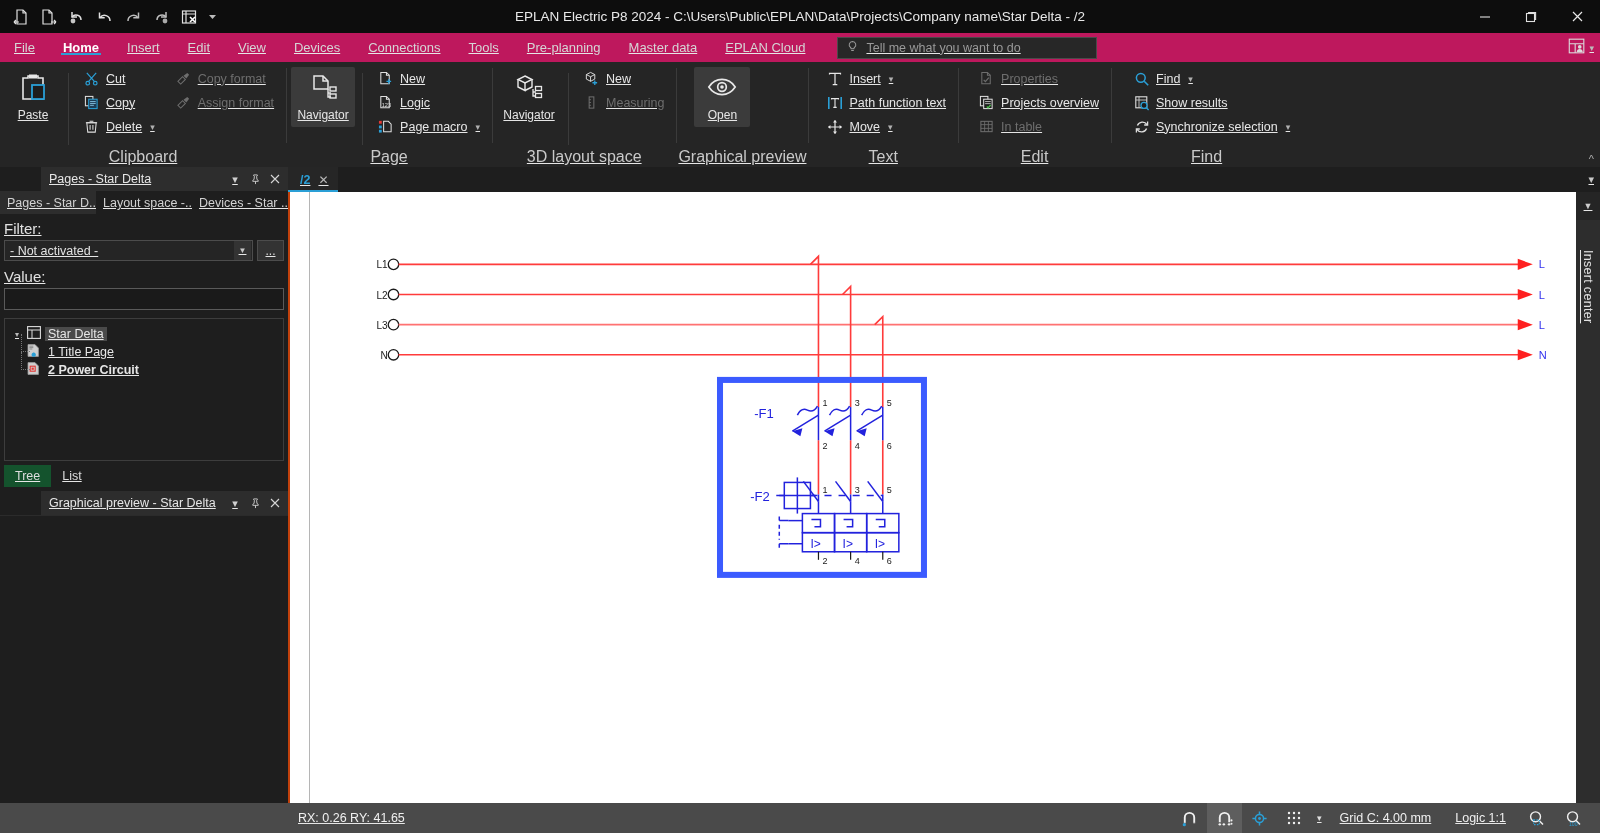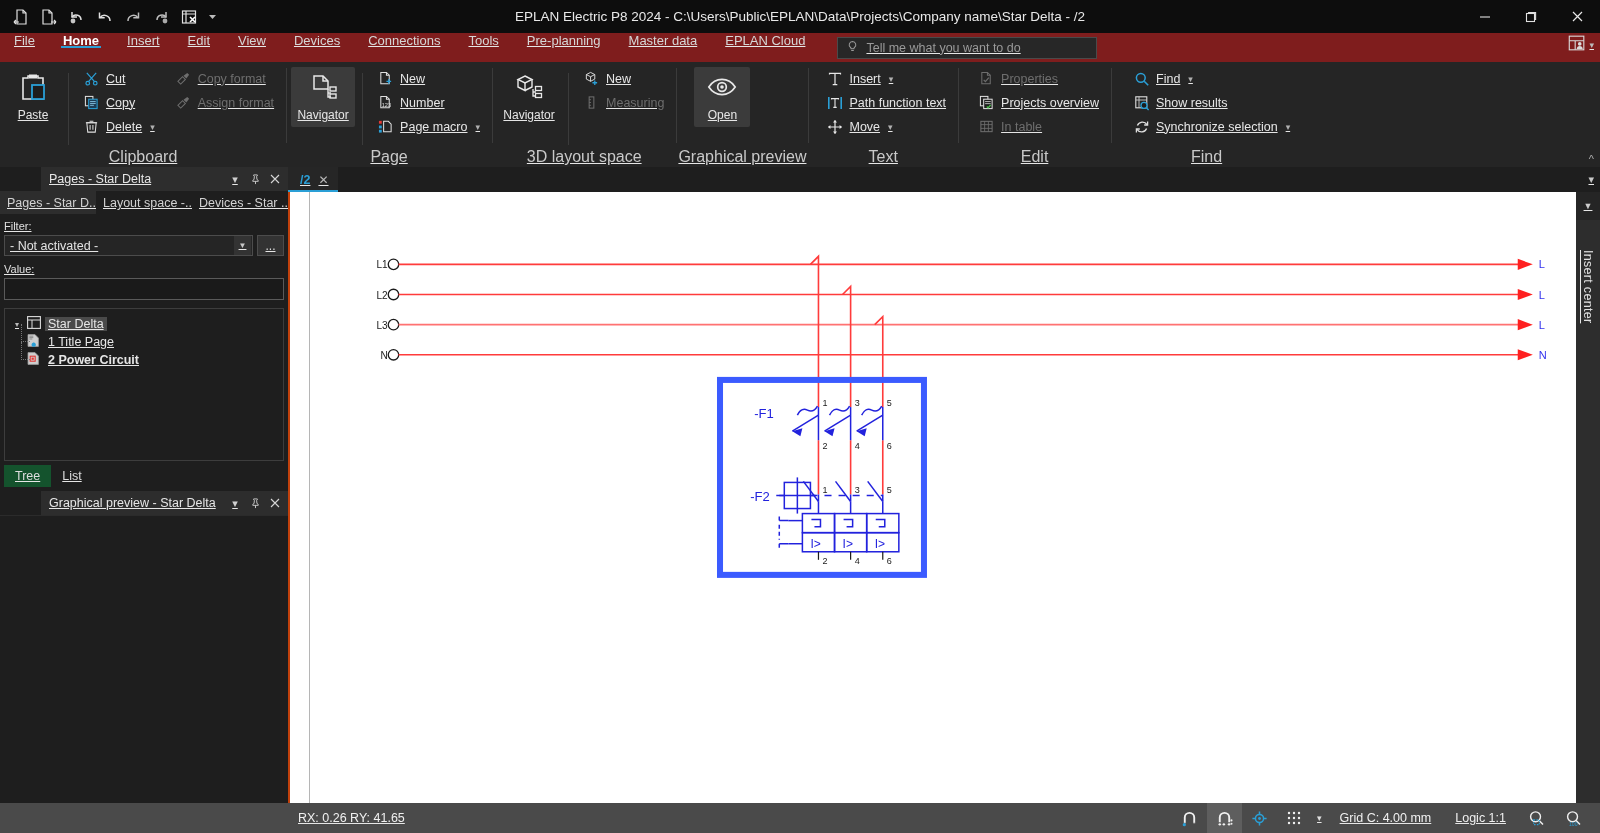--- a/index.html
+++ b/index.html
@@ -31,21 +31,21 @@
     font-size: 13.5px; color: #e8e8e8; pointer-events: none;
     line-height: 33px;
   }
   .wincontrols { margin-left: auto; display: flex; height: 33px; }
   .wc {
     width: 46px; height: 33px; display: flex; align-items: center; justify-content: center;
   }
 
   
   .ribbon-tabs {
-    height: 29px; background: #7f1d1d; display: flex; align-items: flex-start;
+    height: 29px; background: #be185d; display: flex; align-items: center;
     flex: 0 0 29px; position: relative;
   }
   .rtab {
     padding: 0 14px; display: flex; align-items: center; font-size: 13px; color: #d6d6d6;
     position: relative; white-space: nowrap;
   }
   .rtab.active { color: #ffffff; font-weight: bold; }
   .rtab.active::after {
     content: ""; position: absolute; left: 12px; right: 12px; bottom: 0;
     height: 2px; background: #2a9fd6;
@@ -100,21 +100,21 @@
   }
   .panel-header .ph-title { flex: 1; white-space: nowrap; overflow: hidden; }
   .ph-btn { width: 18px; height: 18px; display: flex; align-items: center; justify-content: center; color: #cfcfcf; font-size: 11px; }
   .panel-tabs { height: 23px; display: flex; background: #1e1e1e; flex: 0 0 23px; }
   .ptab {
     padding: 0 7px; display: flex; align-items: center; font-size: 12.5px; color: #d2d2d2;
     max-width: 100px; white-space: nowrap; overflow: hidden; border-top: 1px solid transparent;
   }
   .ptab.active { background: #2d2d2d; }
   .filter-area { padding: 6px 4px 0; flex: 0 0 auto; }
-  .lbl { font-size: 11px; color: #e0e0e0; margin-bottom: 3px; }
+  .lbl { font-size: 15px; color: #e0e0e0; margin-bottom: 3px; }
   .filter-row { display: flex; gap: 4px; margin-bottom: 7px; }
   .combo {
     flex: 1; height: 21px; background: #252525; border: 1px solid #4c4c4c;
     display: flex; align-items: center; font-size: 12.5px; color: #e3e3e3; padding: 0 5px;
   }
   .combo .cv { flex: 1; }
   .combo-arrow {
     width: 17px; height: 19px; background: #333; display: flex; align-items: center;
     justify-content: center; font-size: 8px; color: #c8c8c8; margin-right: -4px;
   }
@@ -401,21 +401,21 @@
             <span>New</span>
           </div>
           <div class="sm-btn">
             <span class="ic">
               <svg width="15" height="15" viewBox="0 0 16 16">
                   <path d="M3 1.5h6l3 3v9H3z" fill="none" stroke="#e0e0e0" stroke-width="1.1"></path>
                   <path d="M9 1.5v3h3" fill="none" stroke="#e0e0e0" stroke-width="1.1"></path>
                   <text x="4" y="12.5" font-size="6" fill="#e0e0e0" font-family="Liberation Sans">123</text>
                 </svg>
             </span>
-            <span>Number</span>
+            <span>Logic</span>
           </div>
           <div class="sm-btn">
             <span class="ic">
               <svg width="15" height="15" viewBox="0 0 16 16">
                   <path d="M6 2.5h5l3 3v8H6z" fill="none" stroke="#e0e0e0" stroke-width="1.1"></path>
                   <rect x="1" y="2" width="3" height="3" fill="#e53935"></rect>
                   <rect x="1" y="7" width="3" height="3" fill="#2a9fd6"></rect>
                   <rect x="1" y="11.5" width="3" height="3" fill="#2a9fd6"></rect>
                 </svg>
             </span>

